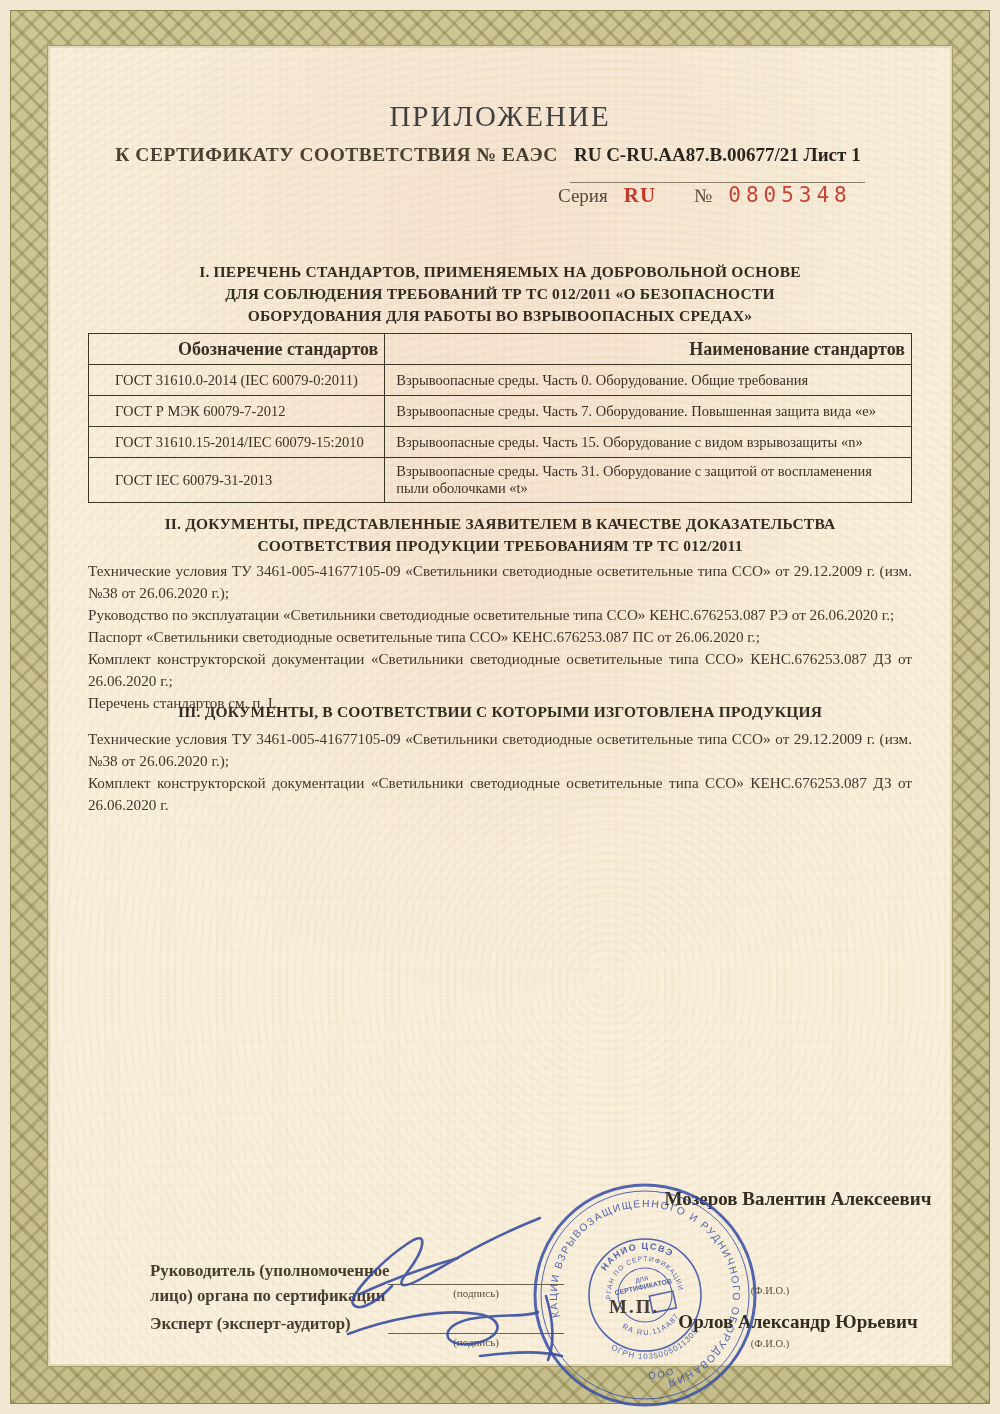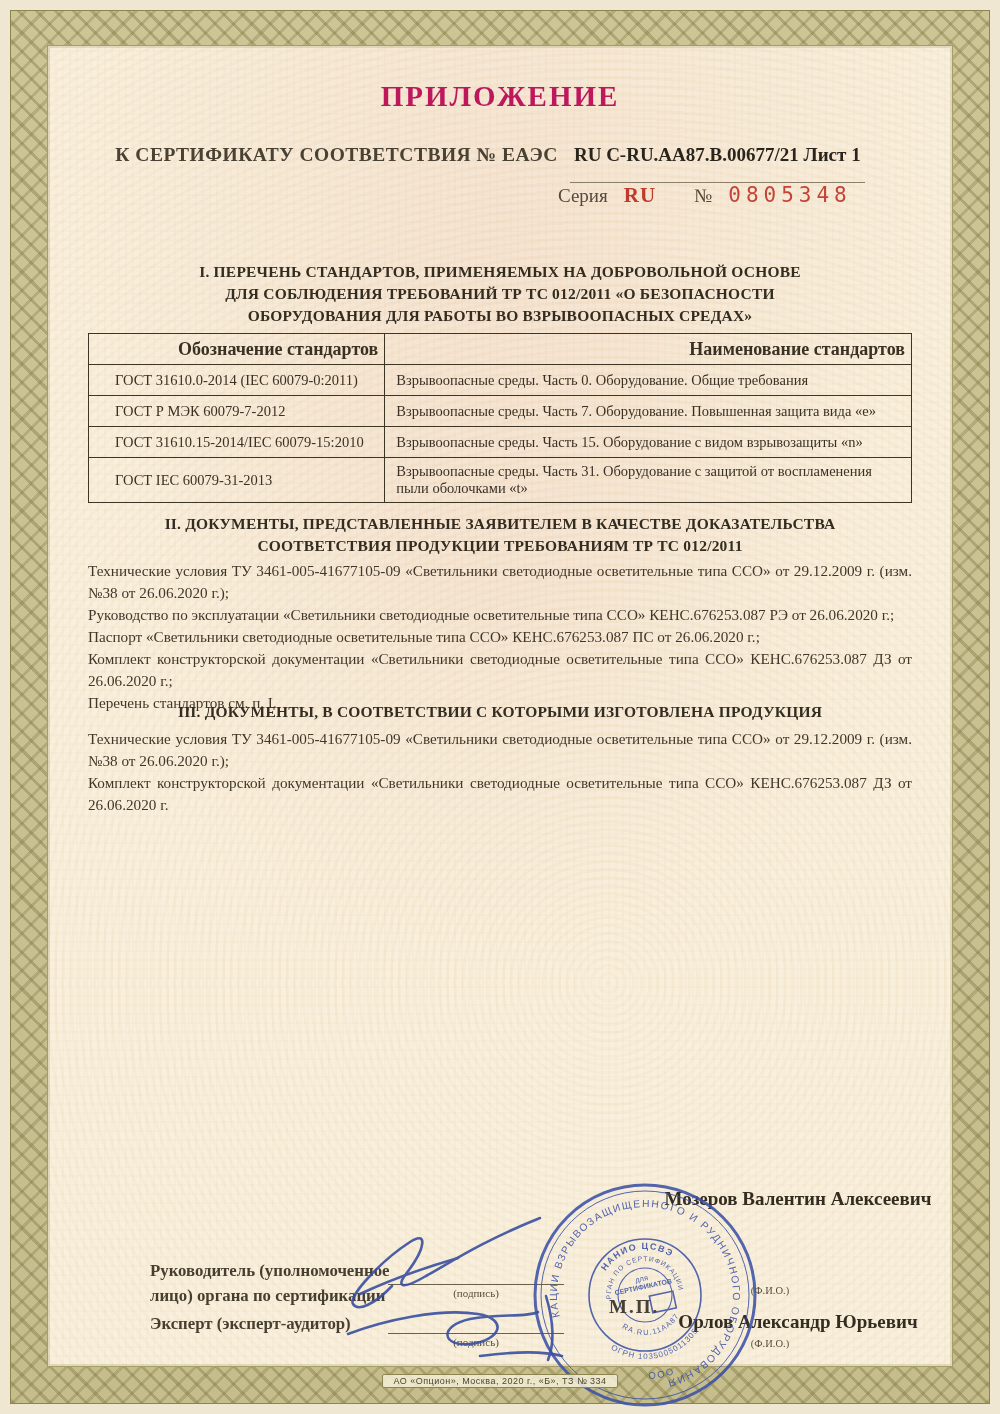--- a/index.html
+++ b/index.html
@@ -38,22 +38,22 @@
     box-shadow:0 0 0 2px #8d8450, inset 0 0 0 2px #494315;
     display:flex; align-items:center; justify-content:center; z-index:5;
   }
   .banner-text {
     font-family:"Liberation Sans","DejaVu Sans",sans-serif; font-weight:700;
     font-size:31px; letter-spacing:2px; color:#fbf7ea;
     transform:scale(.96,1.08); white-space:nowrap;
     text-shadow:1.5px 1.5px 0 rgba(40,36,10,.55);
   }
   .doc-title {
-    position:absolute; left:0; right:0; top:80px; text-align:center;
-    font-size:29px; font-weight:700; letter-spacing:2px; color:#be185d;
+    position:absolute; left:0; right:0; top:100px; text-align:center;
+    font-size:29px; font-weight:400; letter-spacing:2px; color:#404040;
   }
   .cert-line {
     position:absolute; left:0; right:20px; top:144px;
     display:flex; justify-content:center; align-items:baseline; gap:12px;
   }
   .cert-label { font-size:19.5px; font-weight:600; color:#494132; letter-spacing:.5px; }
   .cert-number {
     font-size:19px; font-weight:700; color:#2a251c;
     border-bottom:1px solid #8a8068; padding:0 4px 16px 4px;text-align:center;
   }
@@ -265,16 +265,13 @@
         <textPath href="#arc-ring-bottom" startOffset="50%" text-anchor="middle">RA.RU.11АА87</textPath>
       </text>
       <text x="0" y="-14" font-size="7.5" text-anchor="middle">для</text>
       <text x="0" y="-6" font-size="7" font-weight="bold" text-anchor="middle">СЕРТИФИКАТОВ</text>
       <rect x="4" y="2" width="24" height="17" fill="none" stroke="#3c52a8" stroke-width="1.6"></rect>
       <line x1="8" y1="10" x2="24" y2="10" stroke-width="1.2"></line>
     </g>
     <text x="-36" y="18" font-family="Liberation Serif, serif" font-weight="bold" font-size="19" letter-spacing="2" fill="#2e2923">М.П.</text>
   </svg>
 
-  <div class="print-info">
-    <span>АО «Опцион», Москва, 2020 г., «Б», ТЗ № 334</span>
-  </div>
 </div>
 
 </body></html>

